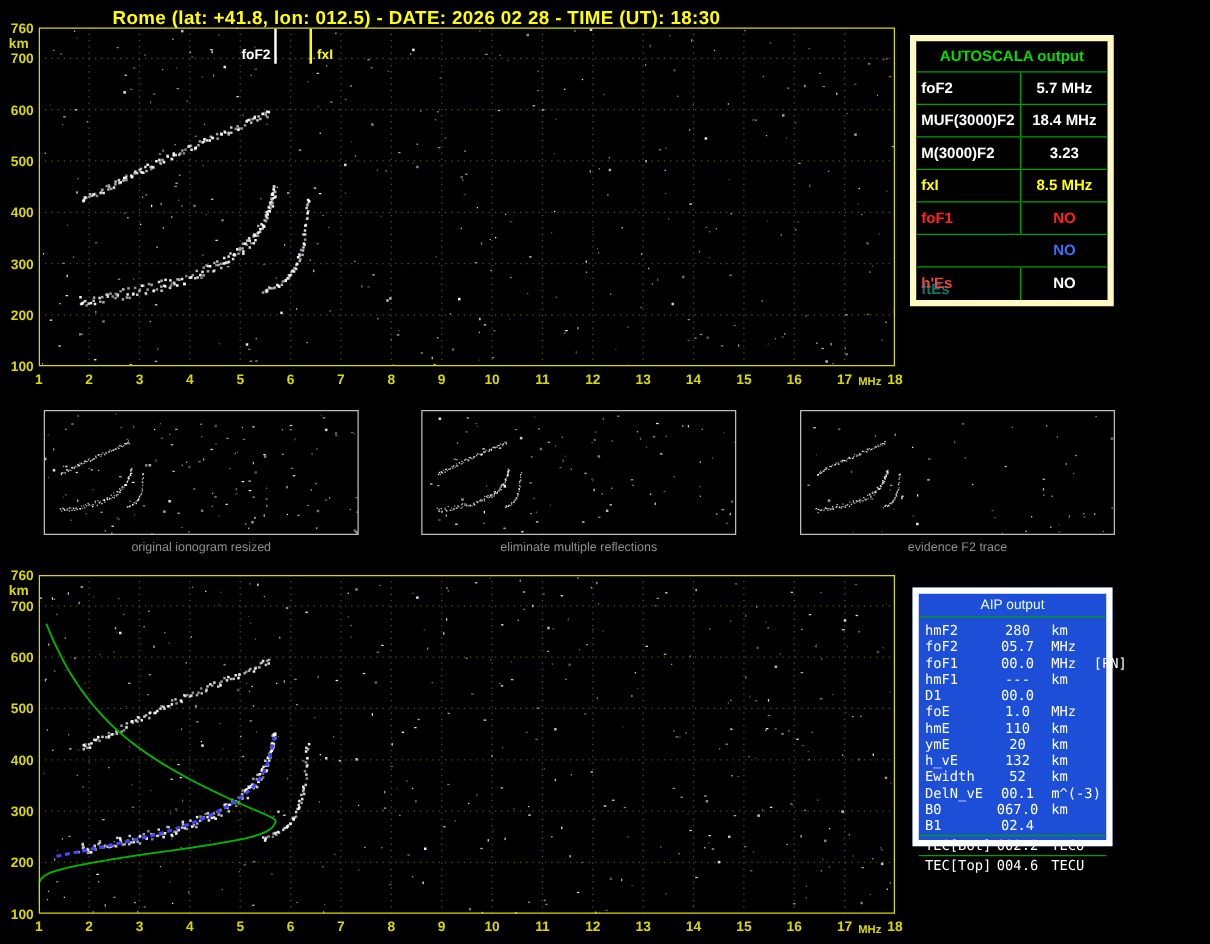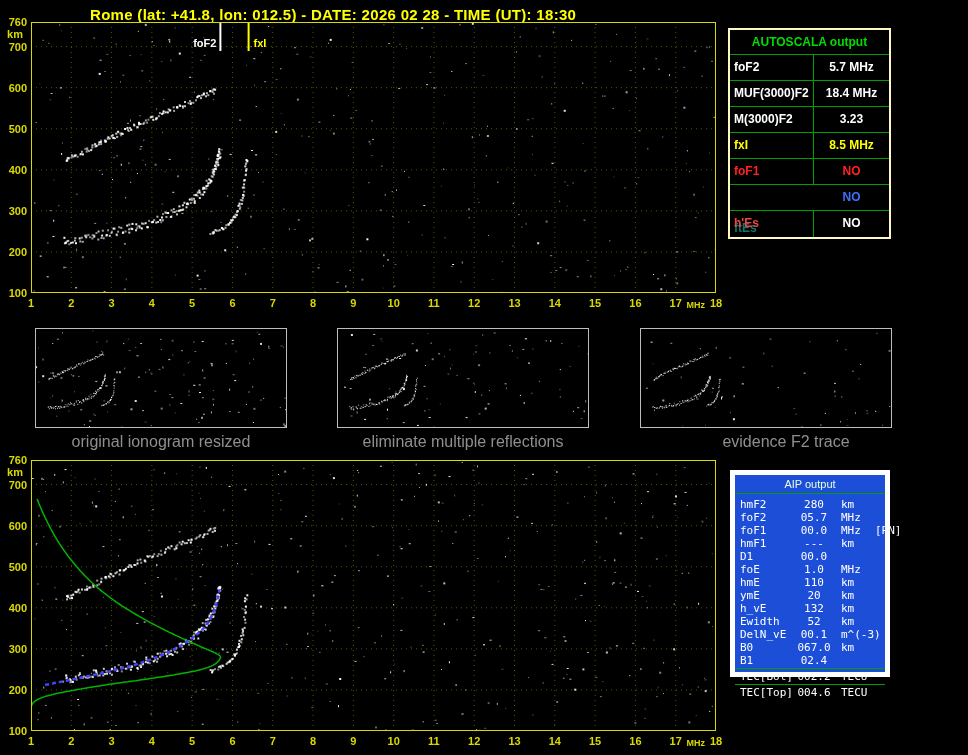--- a/index.html
+++ b/index.html
@@ -6,32 +6,32 @@
   html,body{background:#000;width:968px;height:755px;overflow:hidden;
     font-family:"Liberation Sans",sans-serif}
   .screen{position:relative;width:968px;height:755px;background:#000}
   .app-title{position:absolute;left:90px;top:6px;color:#ffff00;font-size:15px;
     font-weight:bold;letter-spacing:.3px;white-space:nowrap}
   svg.plot{position:absolute;left:0;overflow:visible}
   svg text{font-family:"Liberation Sans",sans-serif}
 
   
   .as-table{position:absolute;left:728px;top:28px;width:163px;
-    border:2px solid #fef9c3;background:#000}
+    border:5px solid #fef9c3;background:#000}
   .as-title{height:25px;line-height:25px;text-align:center;color:#00dd00;
     font-weight:bold;font-size:12px;border-bottom:1px solid #00a000}
   .as-row{display:flex;height:26px;border-bottom:1px solid #00a000;font-size:12px;font-weight:bold}
   .as-row:last-child{border-bottom:none}
   .as-label{width:84px;border-right:1px solid #00a000;padding-left:4px;line-height:25px}
   .as-value{flex:1;text-align:center;line-height:25px}
 
   
   .thumb{position:absolute;top:328px;width:252px;height:100px;border:1px solid #bdbdbd;background:#000}
   .thumb svg{position:absolute;left:0;top:0}
-  .caption{position:absolute;top:433px;width:252px;text-align:center;color:#8f8f8f;font-size:16px}
+  .caption{position:absolute;top:433px;width:252px;text-align:center;color:#8f8f8f;font-size:10px}
 
   
   .aip{position:absolute;left:730px;top:470px;width:160px;height:207px;
     border:5px solid #ffffff;background:#1d4ed8;color:#fff;
     font-family:"DejaVu Sans Mono",monospace;font-size:11px}
   .aip-title{height:19px;line-height:19px;text-align:center;color:#e6ffe6;
     font-family:"Liberation Sans",sans-serif;font-size:11px;
     border-bottom:1px solid #00a000}
   .aip-rows{padding-top:4px}
   .aip-row{display:grid;grid-template-columns:55px 38px 36px auto;height:13px;
@@ -1795,21 +1795,21 @@
             <rect x="66.3" y="25.7" width="1" height="1" fill="#ffffff" opacity="0.90"></rect>
             <rect x="66.4" y="24.1" width="1" height="1" fill="#ffffff" opacity="0.57"></rect>
             <rect x="66.5" y="23.6" width="1" height="1" fill="#ffffff" opacity="0.72"></rect>
           </g>
         </g>
       </svg>
   </div>
 
   <div class="caption" style="left:35px">original ionogram resized</div>
   <div class="caption" style="left:337px">eliminate multiple reflections</div>
-  <div class="caption" style="left:660px">evidence F2 trace</div>
+  <div class="caption" style="left:640px">evidence F2 trace</div>
 
   <svg id="plot-bottom" class="plot" width="730" height="300" style="top:455px">
       <defs>
         <clipPath id="plot-bottom-clip">
           <rect x="31" y="5" width="685" height="271"></rect>
         </clipPath>
       </defs>
       <g clip-path="url(#plot-bottom-clip)">
         <g>
           <line x1="71.29411764705883" y1="5" x2="71.29411764705883" y2="276" stroke="#565600" stroke-width="1" stroke-dasharray="1 4"></line>

